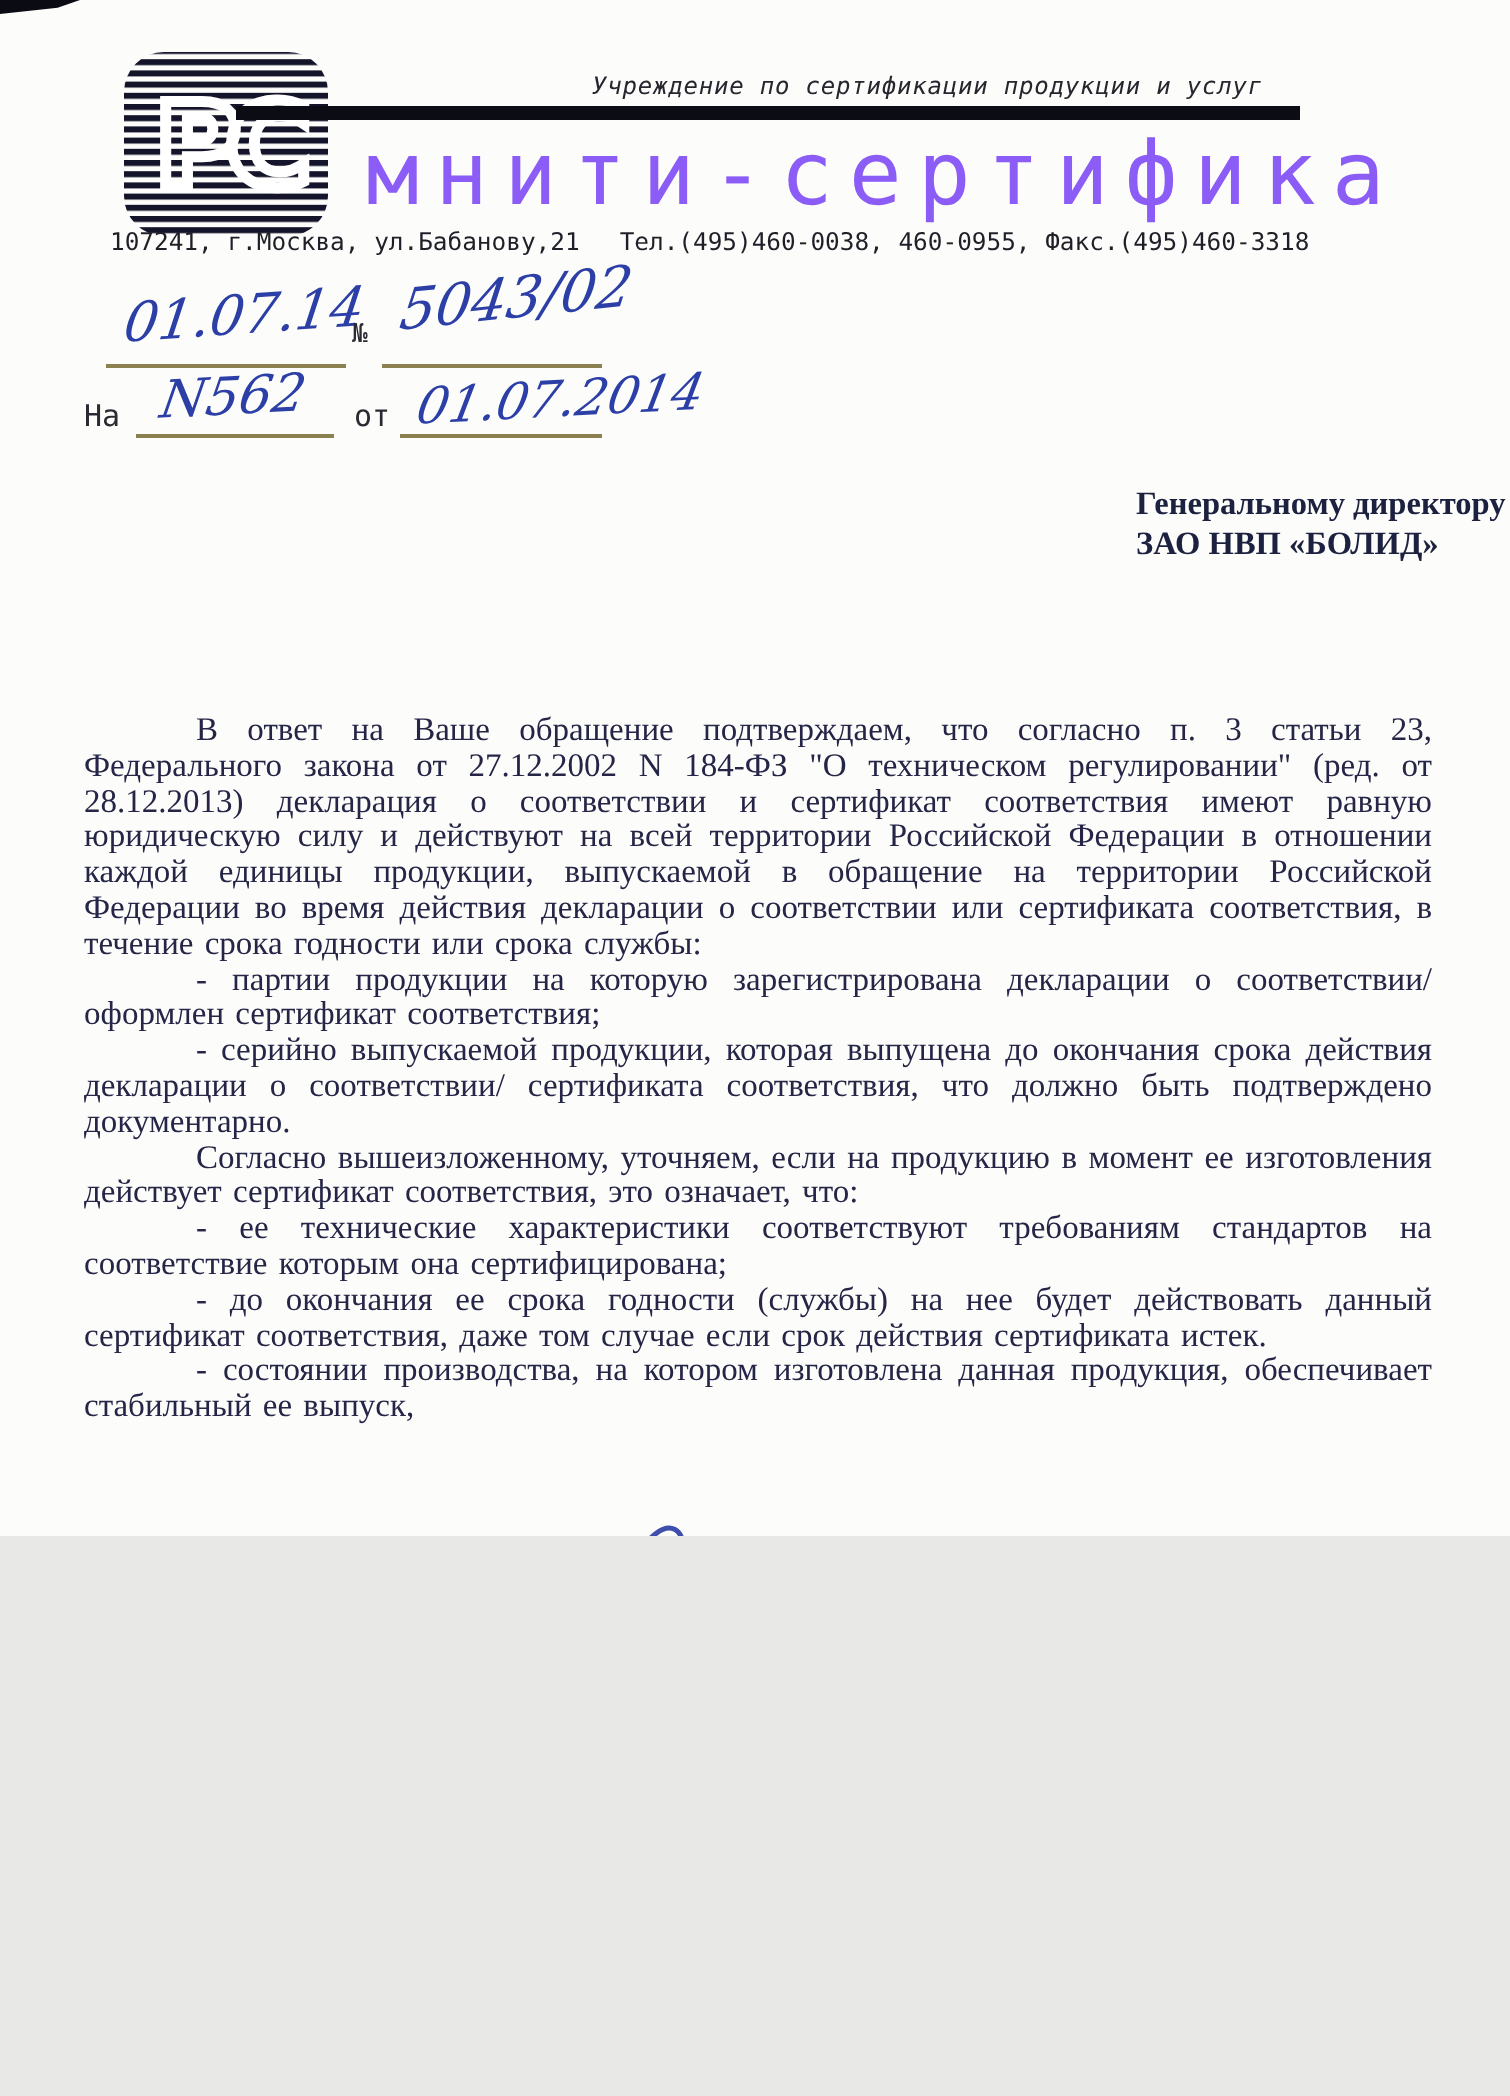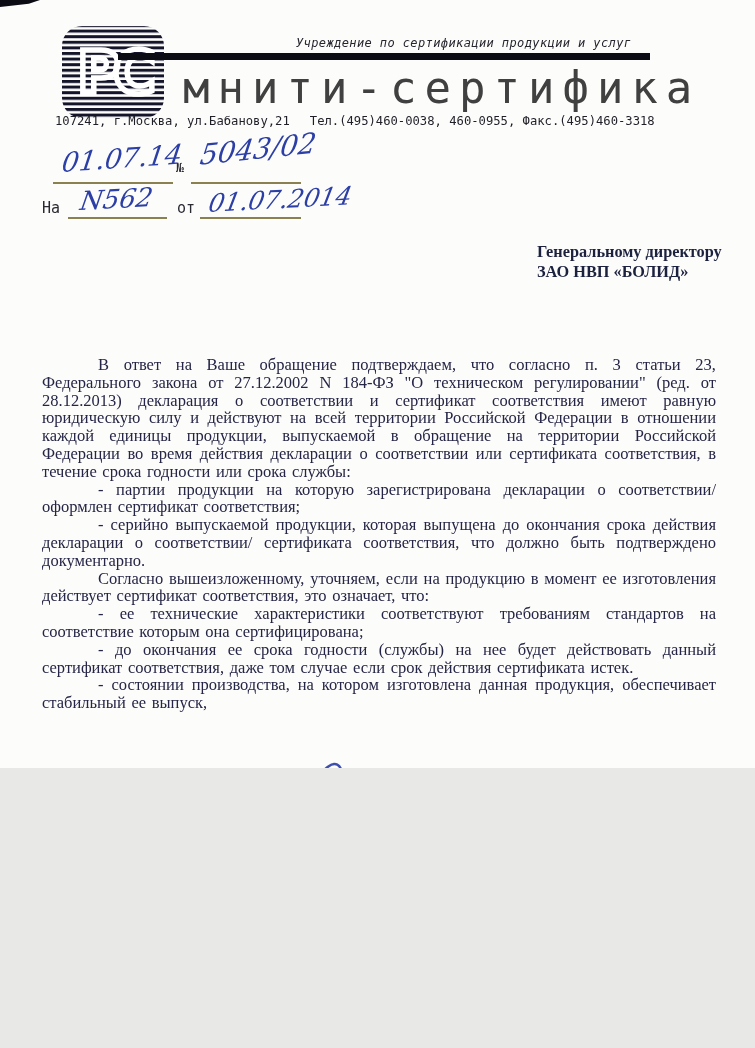--- a/index.html
+++ b/index.html
@@ -10,42 +10,42 @@
   }
   
   .artifact-topleft{position:absolute;left:0;top:0;width:40px;height:7px;background:#0b0b14;
     clip-path:polygon(0 0,100% 0,72% 55%,0 100%);}
   
   .logo{position:absolute;left:60px;top:24px;}
   .tagline{position:absolute;left:296px;top:36px;font-family:"DejaVu Sans Mono",monospace;
     font-style:italic;font-size:12px;letter-spacing:.4px;color:#26262f;white-space:nowrap;}
   .bar{position:absolute;left:118px;top:53px;width:532px;height:7px;background:#0c0c14;}
   .org-title{position:absolute;left:183px;top:62px;font-family:"DejaVu Sans Mono",monospace;
-    font-size:44px;font-weight:400;letter-spacing:8px;color:#404040;white-space:nowrap;}
+    font-size:44px;font-weight:400;letter-spacing:8px;color:#8b5cf6;white-space:nowrap;}
   .addr{position:absolute;left:55px;top:114px;font-family:"DejaVu Sans Mono",monospace;
     font-size:12.2px;color:#1f1f28;white-space:nowrap;}
   .addr .contacts{margin-left:20px;}
   
   .lbl{position:absolute;font-family:"DejaVu Sans Mono",monospace;color:#2a2a33;}
   .lbl-num{left:176px;top:160px;font-size:13px;}
   .lbl-na{left:42px;top:199px;font-size:15px;}
   .lbl-ot{left:177px;top:199px;font-size:15px;}
   .rule{position:absolute;height:0;border-bottom:2px solid #6d6026;opacity:.8;}
   .rule-1a{left:53px;top:182px;width:120px;}
   .rule-1b{left:191px;top:182px;width:110px;}
   .rule-2a{left:68px;top:217px;width:99px;}
   .rule-2b{left:200px;top:217px;width:101px;}
   .hw{position:absolute;font-family:"DejaVu Serif",serif;font-style:italic;color:#2c3fa6;
     white-space:nowrap;transform:rotate(-4deg) skewX(-12deg);transform-origin:left bottom;}
   .hw-date{left:60px;top:147px;font-size:27px;}
   .hw-number{left:198px;top:139px;font-size:28px;transform:rotate(-6deg) skewX(-14deg);}
   .hw-innum{left:78px;top:186px;font-size:26px;transform:rotate(-3deg) skewX(-12deg);}
   .hw-indate{left:206px;top:189px;font-size:25px;transform:rotate(-3deg) skewX(-14deg);}
   
-  .recipient{position:absolute;left:537px;top:242px;font-weight:bold;font-size:16.3px;
+  .recipient{position:absolute;left:568px;top:242px;font-weight:bold;font-size:16.3px;
     line-height:19.6px;color:#1c2140;white-space:nowrap;}
   
   .body-text{position:absolute;left:42px;top:356px;width:674px;font-size:16.5px;
     line-height:17.8px;text-align:justify;word-spacing:1.5px;color:#252547;}
   .body-text p{margin:0;text-indent:56px;}
   
   .pos-title{position:absolute;left:65px;top:788px;font-weight:bold;font-size:16.5px;color:#0369a1;}
   .signer{position:absolute;left:562px;top:788px;font-weight:bold;font-size:12px;color:#1c2140;}
   .stamp{position:absolute;left:168px;top:778px;opacity:.88;}
   .signature{position:absolute;left:288px;top:748px;}

